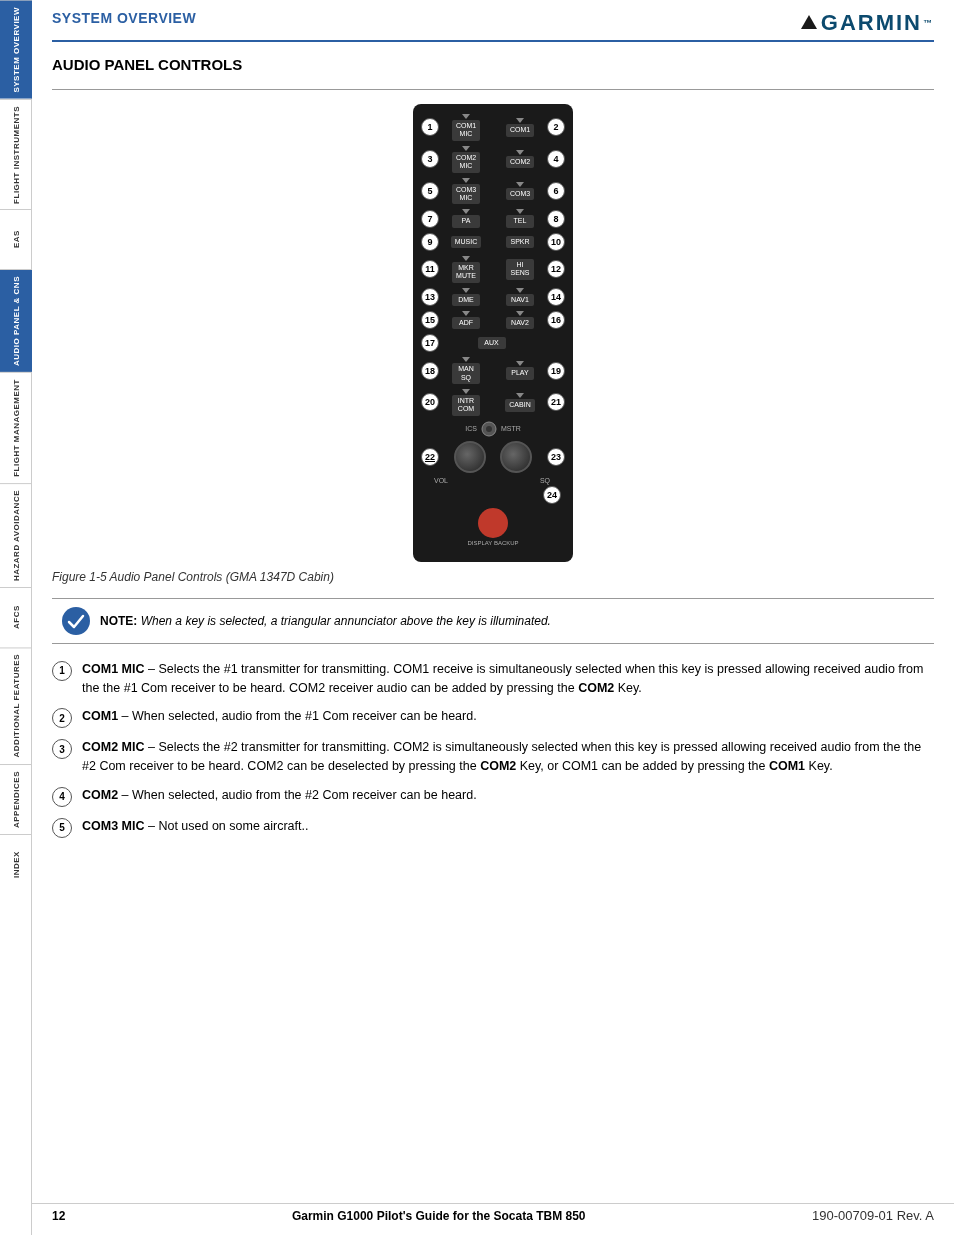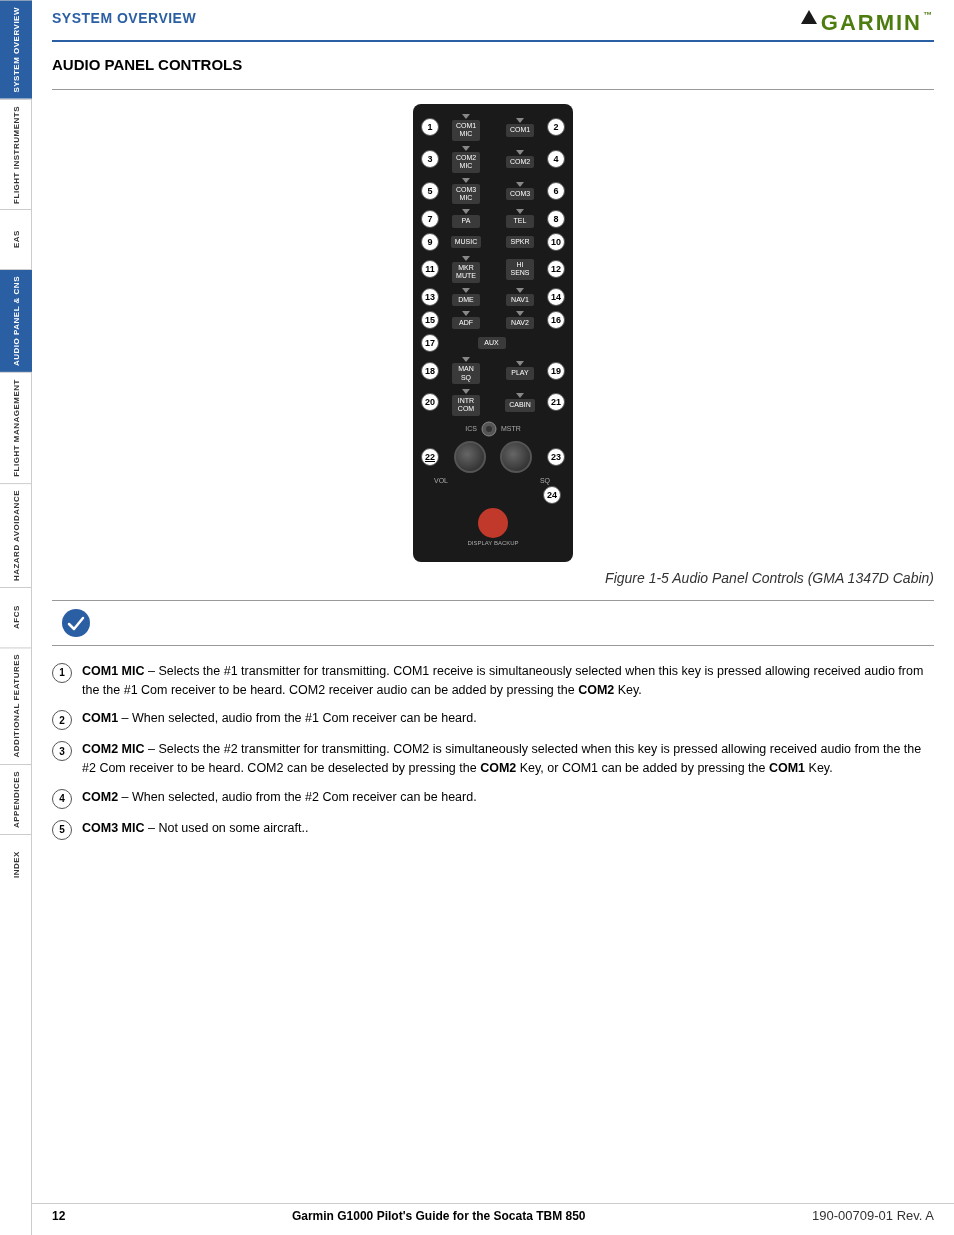--- a/index.html
+++ b/index.html
@@ -70,23 +70,24 @@
     }
     .header-title {
       font-size: 14px;
       font-weight: bold;
       color: #2b5fa3;
       letter-spacing: 0.5px;
       text-transform: uppercase;
     }
     .garmin-logo {
       display: flex;
+      align-items: center;
       font-size: 22px;
       font-weight: bold;
-      color: #4d7c0f;
+      color: #0c4a6e;
       letter-spacing: 2px;
     }
     .garmin-logo .triangle {
       width: 0;
       height: 0;
       border-left: 8px solid transparent;
       border-right: 8px solid transparent;
       border-bottom: 14px solid #1a1a1a;
       margin-right: 4px;
       margin-bottom: 2px;
@@ -205,23 +206,23 @@
       display: block;
     }
     .display-backup-label {
       font-size: 6px;
       color: #aaa;
       text-align: center;
       margin-bottom: 2px;
     }
 
     .figure-caption {
-      font-size: 14px;
+      font-size: 12px;
       color: #333;
-      text-align: right;
+      text-align: left;
       margin: 6px 0 14px;
       font-style: italic;
     }
 
     
     .note-box {
       border-top: 1px solid #999;
       border-bottom: 1px solid #999;
       padding: 8px 10px;
       display: flex;
@@ -532,20 +533,24 @@
   </div>
 
   <div class="figure-caption">Figure 1-5  Audio Panel Controls (GMA 1347D Cabin)</div>
 
   <div class="note-box">
     <div class="note-icon">
       <svg width="24" height="24">
         <polyline points="5,13 10,18 19,7" fill="none" stroke="#fff" stroke-width="2.5" stroke-linecap="round" stroke-linejoin="round"></polyline>
       </svg>
     </div>
+    <div class="note-text">
+      <strong>NOTE:</strong>
+      <span>When a key is selected, a triangular annunciator above the key is illuminated.</span>
+    </div>
   </div>
 
   <ul class="desc-list">
 
     <li class="desc-item">
       <div class="desc-num">1</div>
       <div class="desc-text">
         <strong>COM1 MIC</strong> – Selects the #1 transmitter for transmitting.  COM1 receive is simultaneously selected when this key is pressed allowing received audio from the the #1 Com receiver to be heard.  COM2 receiver audio can be added by pressing the <strong>COM2</strong> Key.
       </div>
     </li>

